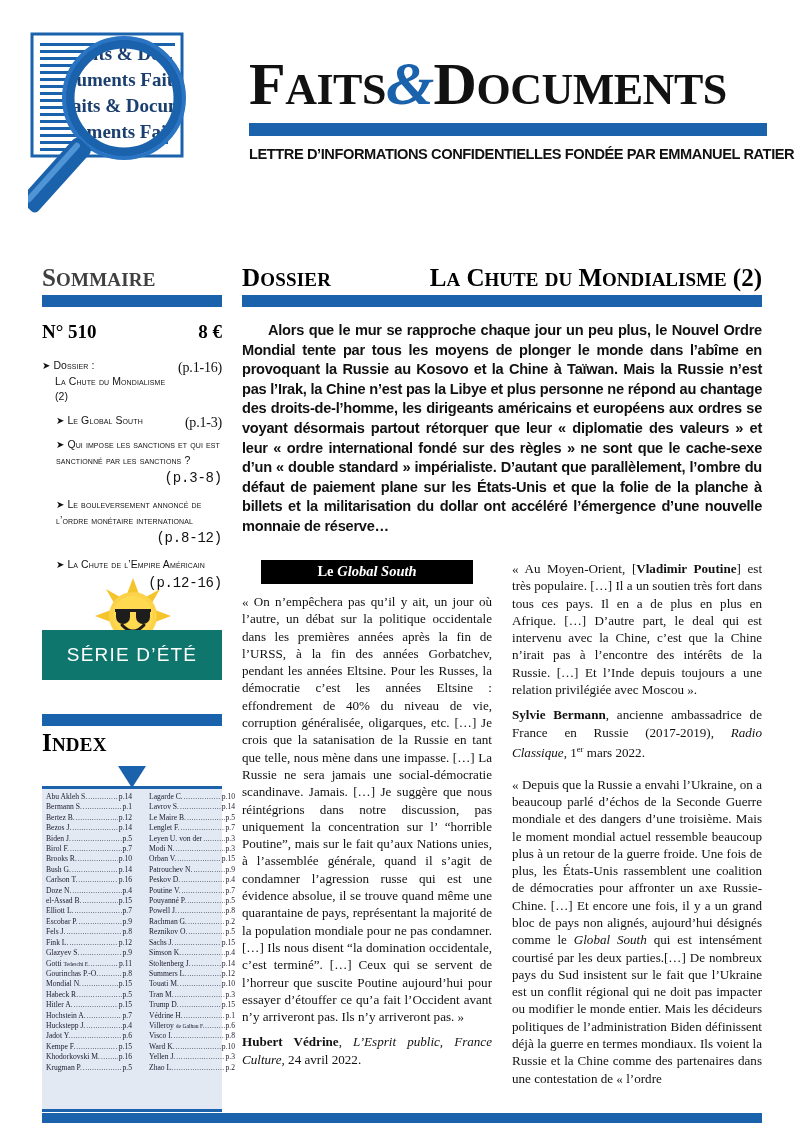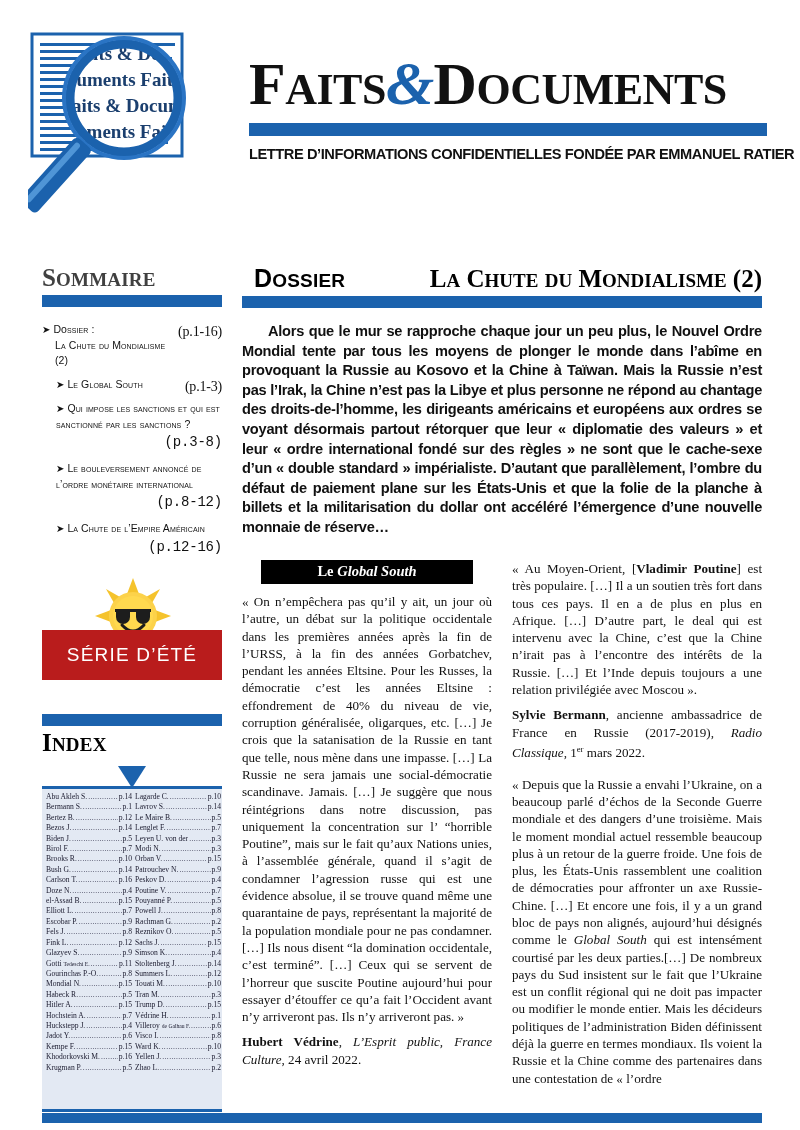--- a/index.html
+++ b/index.html
@@ -142,21 +142,21 @@
   
   #sun-wrap {
     position: absolute;
     left: 95px; top: 578px;
     width: 76px; height: 76px;
   }
   #serie-badge {
     position: absolute;
     left: 42px; top: 630px;
     width: 180px; height: 50px;
-    background: #b91c1c;
+    background: #0f766e;
     color: #fff;
     display: flex;
     align-items: center;
     justify-content: center;
     font-family: "Liberation Sans", sans-serif;
     font-size: 19px;
     letter-spacing: 1.2px;
   }
 
   
@@ -183,21 +183,21 @@
 
   #index-box {
     position: absolute;
     left: 42px; top: 786px;
     width: 180px; height: 326px;
     background: #e3e9f3;
     border-top: 3px solid #1b62ad;
     border-bottom: 3px solid #1b62ad;
     padding: 3px 4px 2px 4px;
     display: flex;
-    gap: 3px;
+    gap: 17px;
   }
   .idx-col {
     width: 50%;
     display: flex;
     flex-direction: column;
   }
   .idx-row {
     display: flex;
     align-items: baseline;
     font-family: "Liberation Serif", serif;
@@ -225,25 +225,24 @@
     position: absolute;
     left: 242px; top: 264px;
     width: 520px;
   }
   #dossier-row {
     display: flex;
     align-items: baseline;
     justify-content: space-between;
   }
   #dossier-label {
-    font-family: Liberation Sans, sans-serif;
+    font-family: Liberation Serif, serif;
     font-weight: bold;
     font-size: 25px;
     letter-spacing: 0.2px;
-    margin-left: 12px;
   }
   #dossier-label .small { font-size: 19px; }
   #dossier-title {
     font-family: "Liberation Serif", serif;
     font-weight: bold;
     font-size: 25px;
     letter-spacing: 0px;
   }
   #dossier-title .small { font-size: 19px; }
   #dossier-rule {
@@ -367,20 +366,24 @@
     </div>
     <div id="mast-rule"></div>
     <div id="subtitle">LETTRE D’INFORMATIONS CONFIDENTIELLES FONDÉE PAR EMMANUEL RATIER</div>
   </div>
 </div>
 
 <div id="sidebar">
   <div class="side-head"><span>S</span><span class="small">OMMAIRE</span></div>
   <div class="side-rule"></div>
 
+  <div id="issue-row">
+    <span>N° 510</span>
+    <span>8 €</span>
+  </div>
 
   <div id="toc">
     <div class="toc-item toc-l1">
       <span class="toc-pg">(p.1-16)</span>
       <span class="arw">➤</span><span class="toc-sc">Dᴏssier :</span>
       <span class="toc-sub">La Chute du Mondialisme (2)</span>
     </div>
 
     <div class="toc-item toc-l2">
       <span class="toc-pg">(p.1-3)</span>

